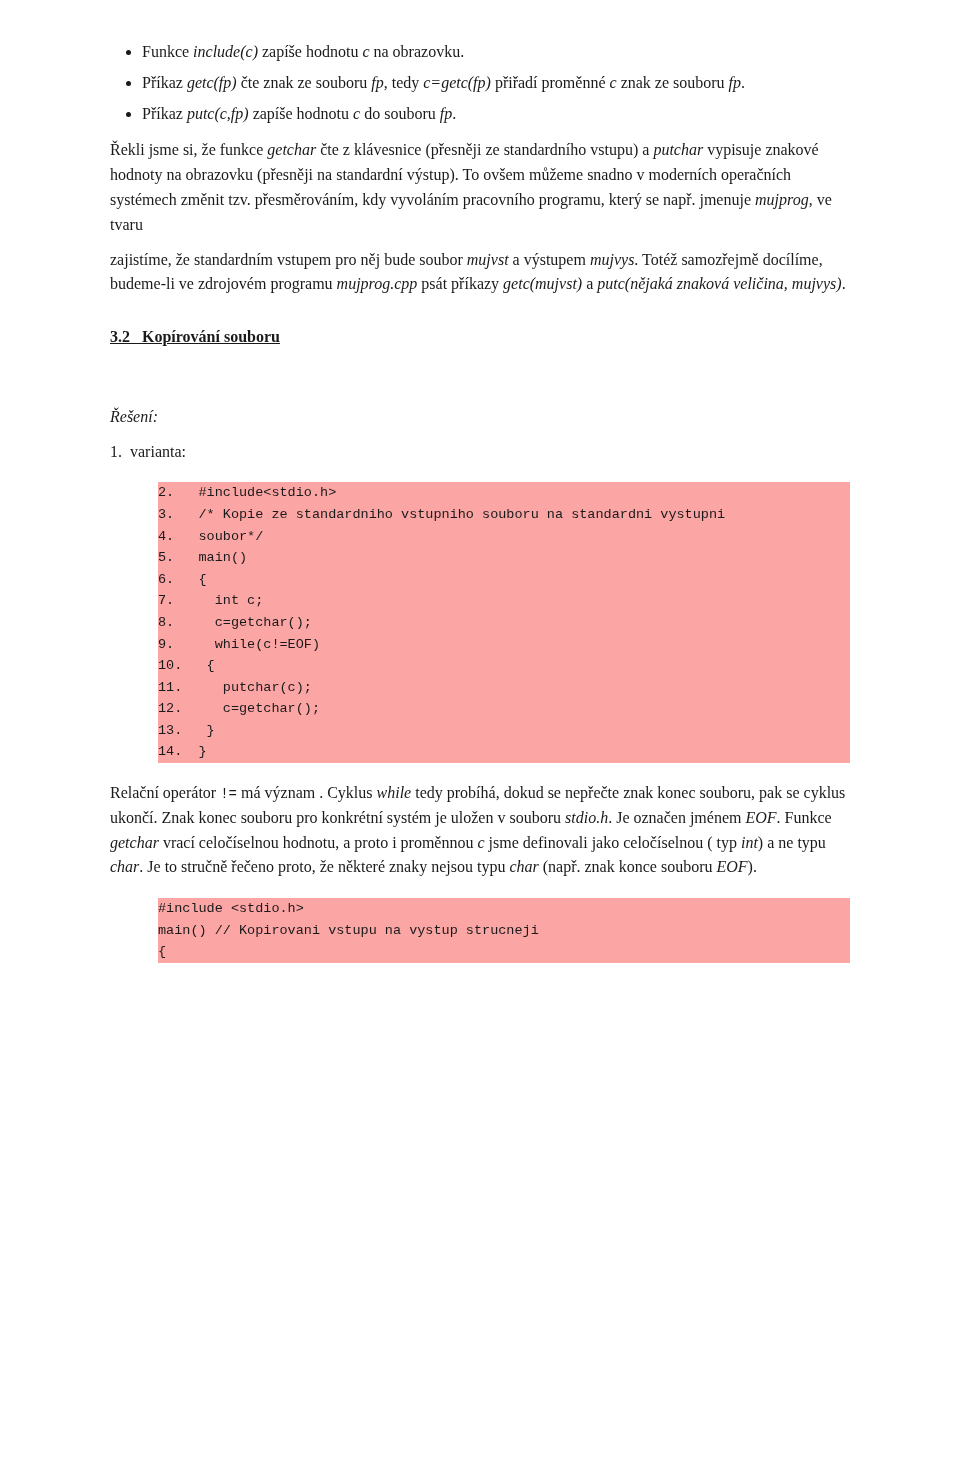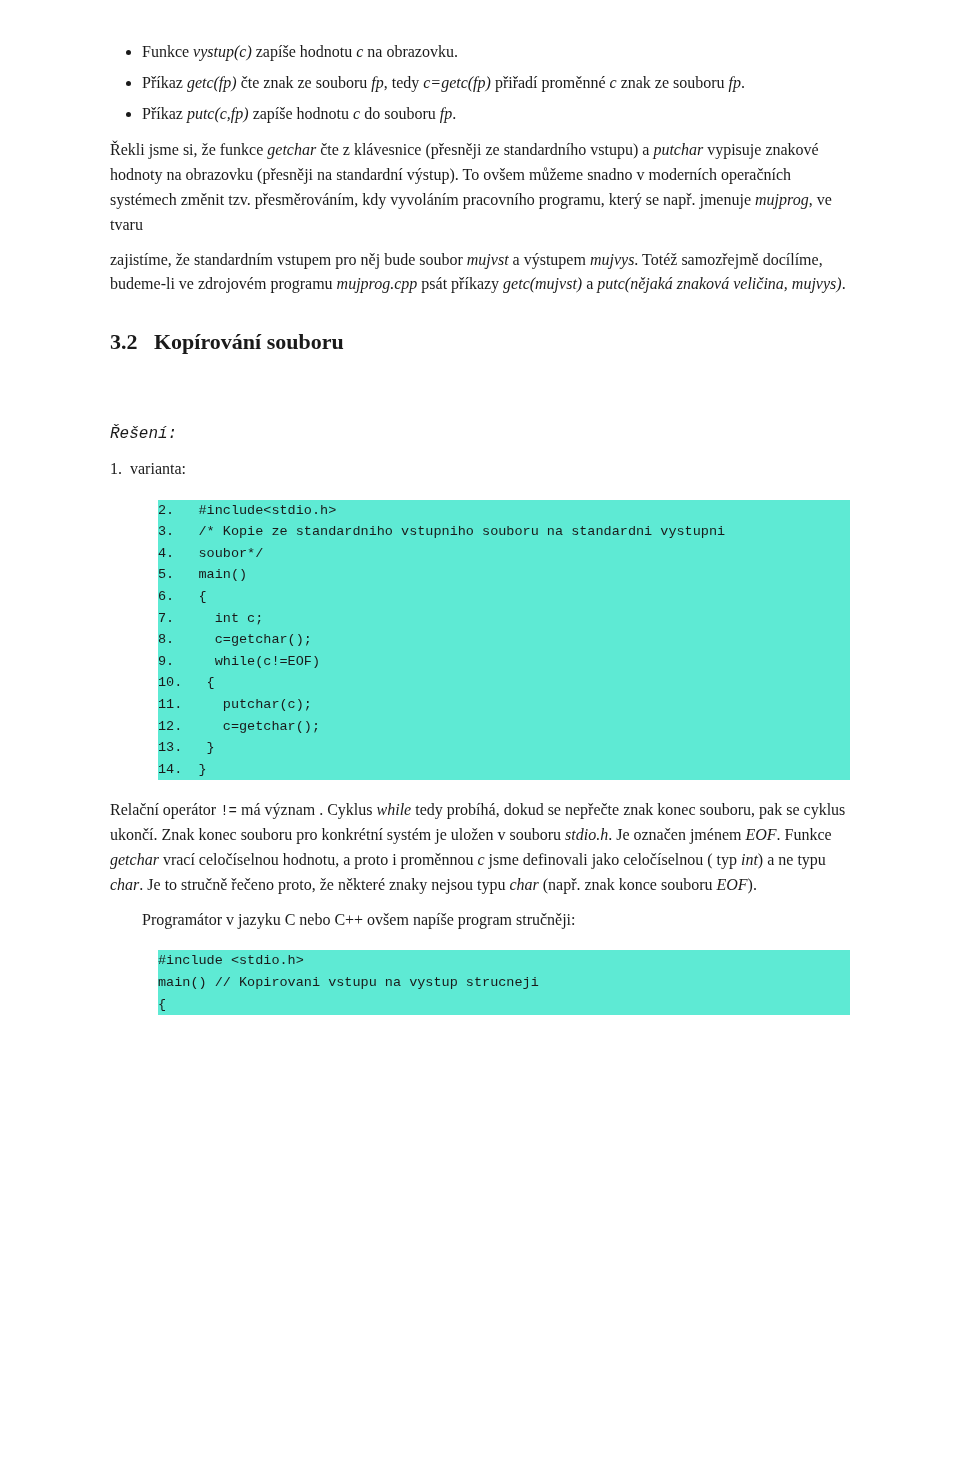--- a/index.html
+++ b/index.html
@@ -38,62 +38,62 @@
 
     em {
       font-style: italic;
     }
 
     strong {
       font-weight: bold;
     }
 
     .section-heading {
-      font-size: 22px;
+      font-size: 16px;
       font-weight: bold;
       margin-top: 28px;
       margin-bottom: 10px;
+      text-decoration: underline;
     }
 
     .code-block {
       font-family: "Courier New", Courier, monospace;
       font-size: 13.5px;
       line-height: 1.6;
-      background: #5eead4;
+      background: #fca5a5;
       margin: 18px 0 18px 48px;
       white-space: pre;
     }
 
     .inline-code {
       font-family: "Courier New", Courier, monospace;
       font-size: 14px;
     }
 
     .math-display {
       font-size: 17px;
       font-style: italic;
       margin: 18px 0 18px 60px;
     }
 
     .solution-label {
       font-style: italic;
-      margin-top: 28px;
+      margin-top: 20px;
       margin-bottom: 10px;
-      font-family: Liberation Mono, monospace;
     }
   </style>
 </head>
 <body>
 
 <div class="page">
 
   
   <ul class="bullet-list">
     <li>
-      Funkce <em>vystup(c)</em> zapíše hodnotu <em>c</em> na obrazovku.
+      Funkce <em>include(c)</em> zapíše hodnotu <em>c</em> na obrazovku.
     </li>
     <li>
       Příkaz <em>getc(fp)</em> čte znak ze souboru <em>fp</em>, tedy <em>c=getc(fp)</em> přiřadí proměnné <em>c</em> znak ze souboru <em>fp</em>.
     </li>
     <li>
       Příkaz <em>putc(c,fp)</em> zapíše hodnotu <em>c</em> do souboru <em>fp</em>.
     </li>
   </ul>
 
   
@@ -142,22 +142,19 @@
 14.  }</div>
 
   
   <p style="margin-top:16px;">
     Relační operátor <span class="inline-code">!=</span> má význam<span> </span>. Cyklus <em>while</em> tedy probíhá, dokud se nepřečte znak konec souboru, pak se cyklus ukončí. Znak konec souboru pro konkrétní systém je uložen v souboru <em>stdio.h</em>. Je označen jménem <em>EOF</em>. Funkce <em>getchar</em> vrací celočíselnou hodnotu, a proto i proměnnou <em>c</em> jsme definovali jako celočíselnou ( typ <em>int</em>) a ne typu <em>char</em>. Je to stručně řečeno proto, že některé znaky nejsou typu <em>char</em> (např. znak konce souboru <em>EOF</em>).
   </p>
 
   
 
   
-  <p style="margin-left:32px; margin-top:8px;">
-    Programátor v jazyku C nebo C++ ovšem napíše program stručněji:
-  </p>
 
   
   <div class="code-block">#include &lt;stdio.h&gt;
 main() // Kopirovani vstupu na vystup strucneji
 {</div>
 
 </div>
 
 </body></html>

